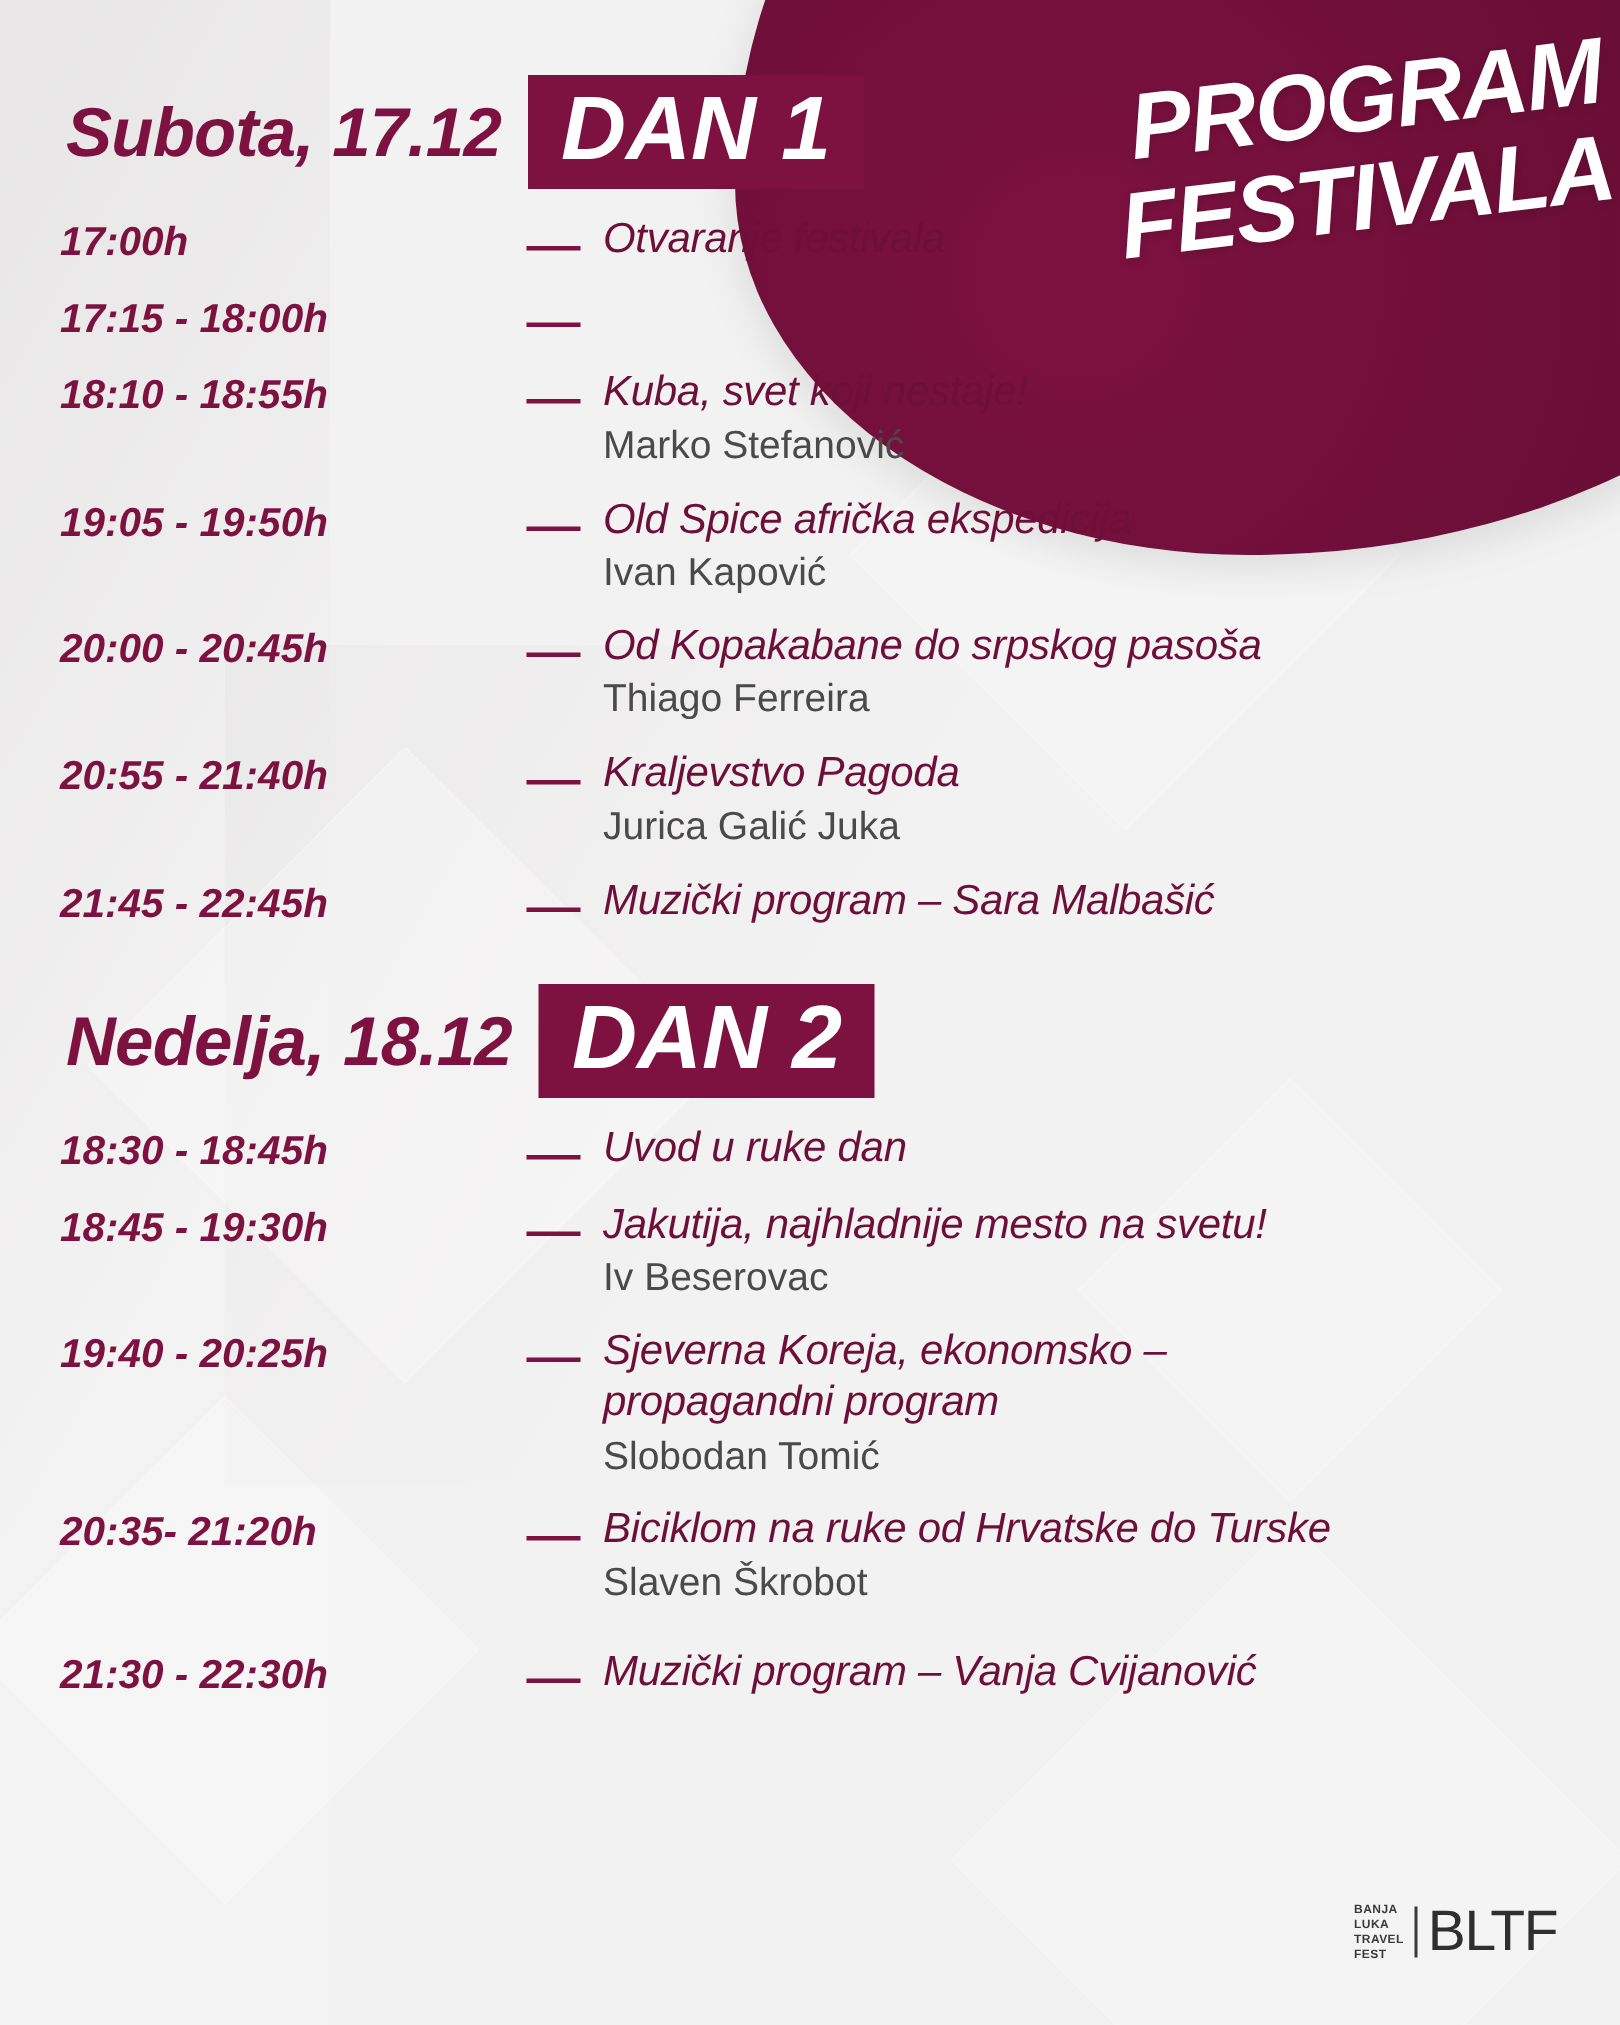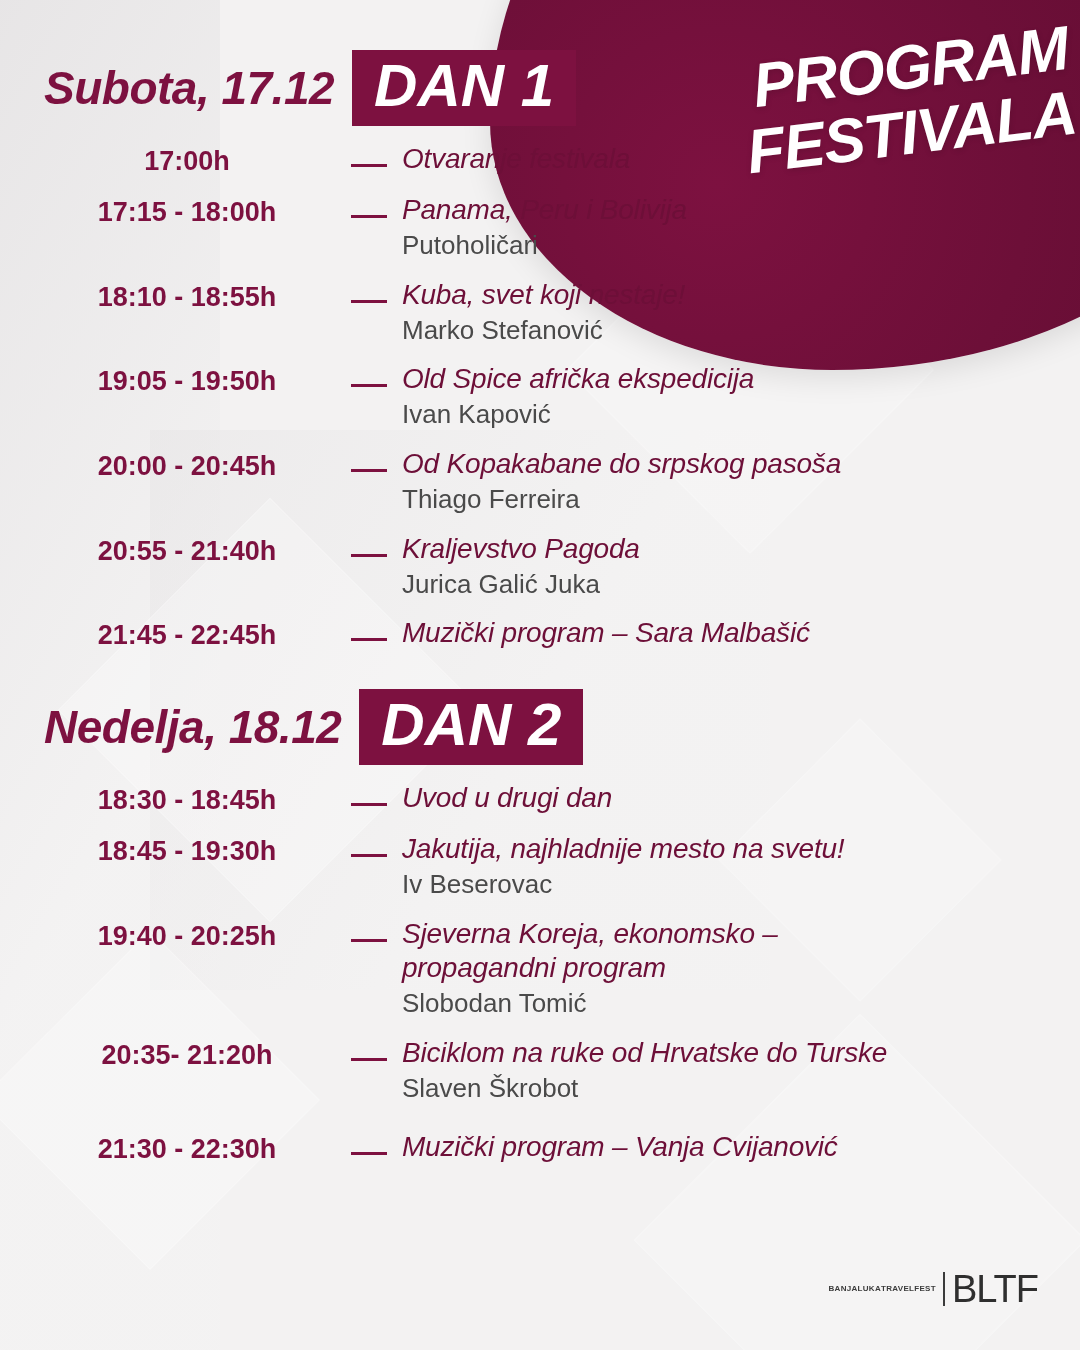--- a/index.html
+++ b/index.html
@@ -94,27 +94,28 @@
 
   .schedule { margin-top: 16px; }
   .row {
     display: flex;
     align-items: flex-start;
     margin-bottom: 16px;
   }
   .row .time {
     width: 300px;
     min-width: 300px;
-    text-align: center;
+    text-align: left;
     padding-right: 6px;
     color: #7d1140;
     font-size: 27px;
     font-weight: bold;
     padding-top: 4px;
     white-space: nowrap;
+    font-style: italic;
   }
   .dash {
     width: 58px;
     min-width: 58px;
     display: flex;
     align-items: flex-start;
     justify-content: center;
     padding-top: 22px;
   }
   .dash i {
@@ -146,21 +147,21 @@
   .logo {
     position: absolute;
     right: 42px;
     bottom: 42px;
     display: flex;
     align-items: center;
     gap: 7px;
   }
   .logo-words {
     display: flex;
-    flex-direction: row;
+    flex-direction: column;
     justify-content: center;
     font-size: 8px;
     font-weight: bold;
     color: #3b3b3b;
     line-height: 1.25;
     letter-spacing: 0.3px;
     text-align: left;
   }
   .logo-bar {
     width: 2px;
@@ -211,24 +212,20 @@
         <div class="body">
           <div class="title">Otvaranje festivala</div>
         </div>
       </div>
 
       <div class="row">
         <div class="time">17:15 - 18:00h</div>
         <div class="dash">
             <i></i>
           </div>
-        <div class="body">
-          <div class="title">Panama, Peru i Bolivija</div>
-          <div class="speaker">Putoholičari</div>
-        </div>
       </div>
 
       <div class="row">
         <div class="time">18:10 - 18:55h</div>
         <div class="dash">
             <i></i>
           </div>
         <div class="body">
           <div class="title">Kuba, svet koji nestaje!</div>
           <div class="speaker">Marko Stefanović</div>
@@ -286,21 +283,21 @@
     </div>
 
     <div class="schedule day2">
 
       <div class="row">
         <div class="time">18:30 - 18:45h</div>
         <div class="dash">
             <i></i>
           </div>
         <div class="body">
-          <div class="title">Uvod u drugi dan</div>
+          <div class="title">Uvod u ruke dan</div>
         </div>
       </div>
 
       <div class="row">
         <div class="time">18:45 - 19:30h</div>
         <div class="dash">
             <i></i>
           </div>
         <div class="body">
           <div class="title">Jakutija, najhladnije mesto na svetu!</div>

